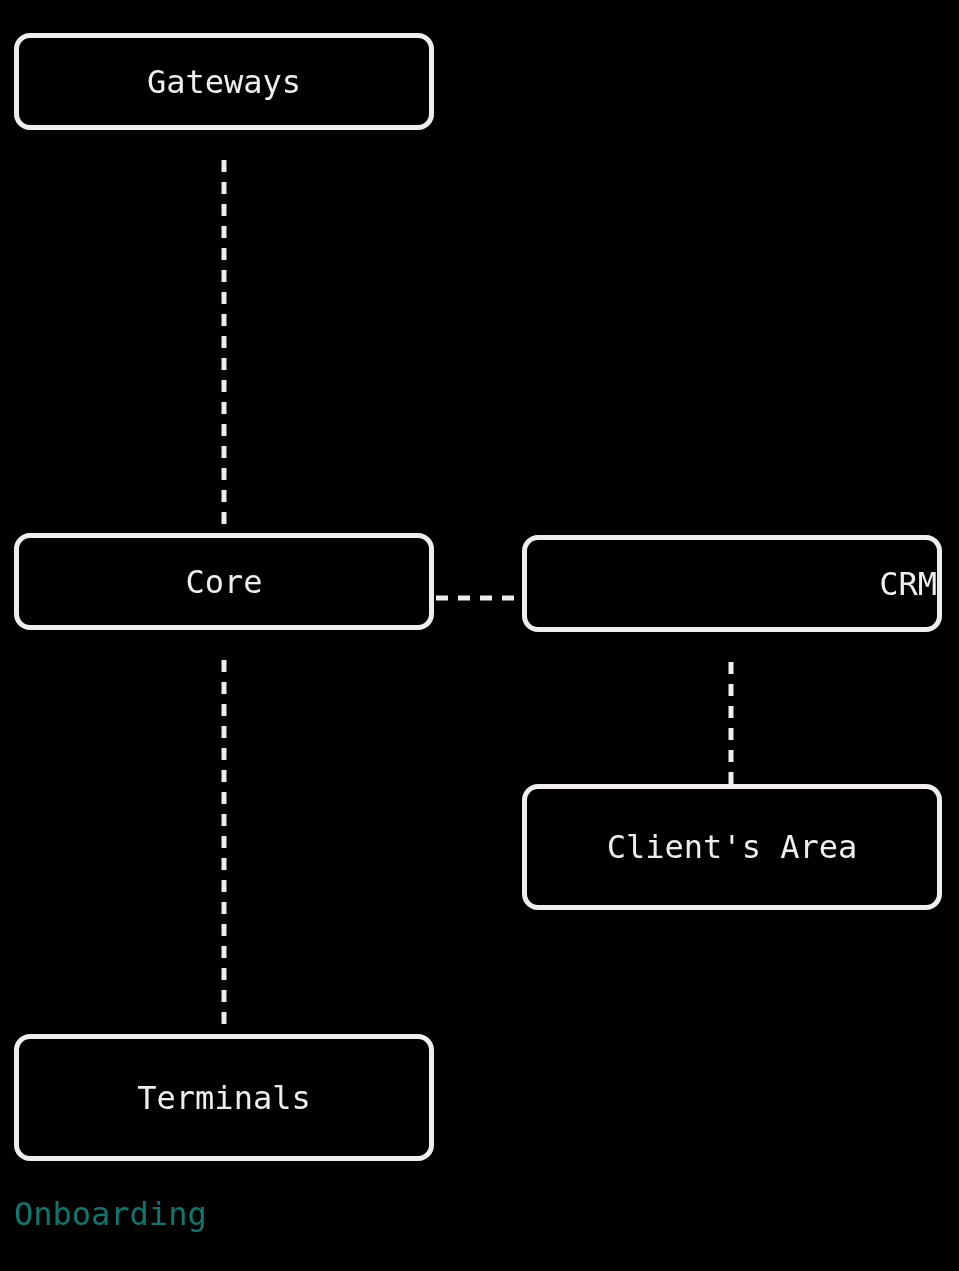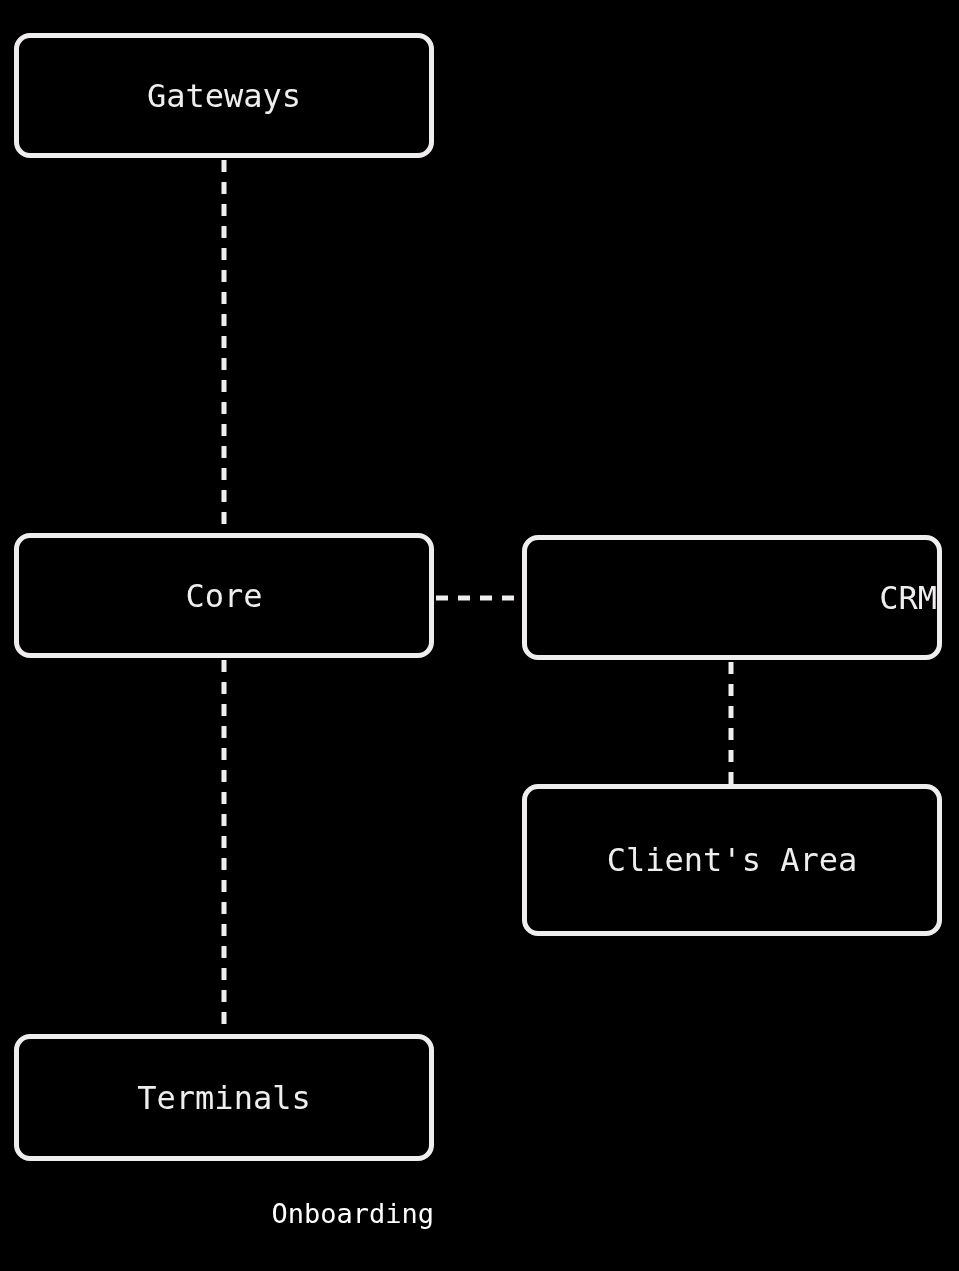--- a/index.html
+++ b/index.html
@@ -23,48 +23,48 @@
     height: 1271px;
   }
   .connectors line {
     stroke: #efeded;
     stroke-width: 5;
     stroke-dasharray: 12 10;
   }
   .node {
     position: absolute;
     width: 420px;
-    height: 125px;
+    height: 97px;
     box-sizing: border-box;
     border: 5px solid #efeded;
     border-radius: 16px;
     background: #000000;
     display: flex;
     align-items: center;
     justify-content: center;
   }
   .node-label {
     color: #efeded;
     font-size: 32px;
     letter-spacing: 0px;
     white-space: nowrap;
   }
   .node-gateways  { left: 14px;  top: 33px; }
   .node-core      { left: 14px;  top: 533px; text-align: center; }
   .node-crm       { left: 522px; top: 535px; justify-content: flex-end; }
-  .node-clients   { left: 522px; top: 784px; height: 152px; }
+  .node-clients   { left: 522px; top: 784px; height: 126px; }
   .node-terminals { left: 14px;  top: 1034px; height: 127px; }
   .footer-label {
     position: absolute;
     left: 14px;
     top: 1194px;
     width: 420px;
-    text-align: right;
-    color: #ffffff;
-    font-size: 27px;
+    text-align: left;
+    color: #0f766e;
+    font-size: 32px;
     line-height: 40px;
     white-space: nowrap;
   }
 </style>
 </head>
 <body>
 
 <div class="canvas">
 
   <svg class="connectors" viewBox="0 0 959 1271" xmlns="http://www.w3.org/2000/svg">

